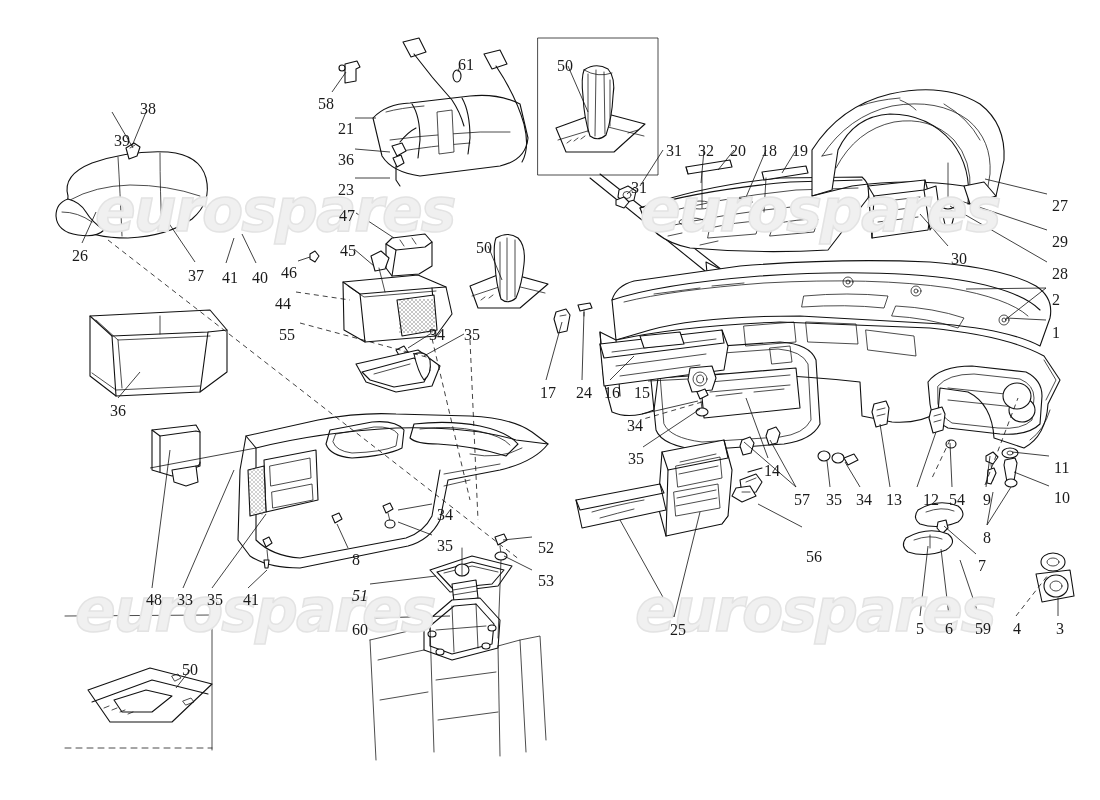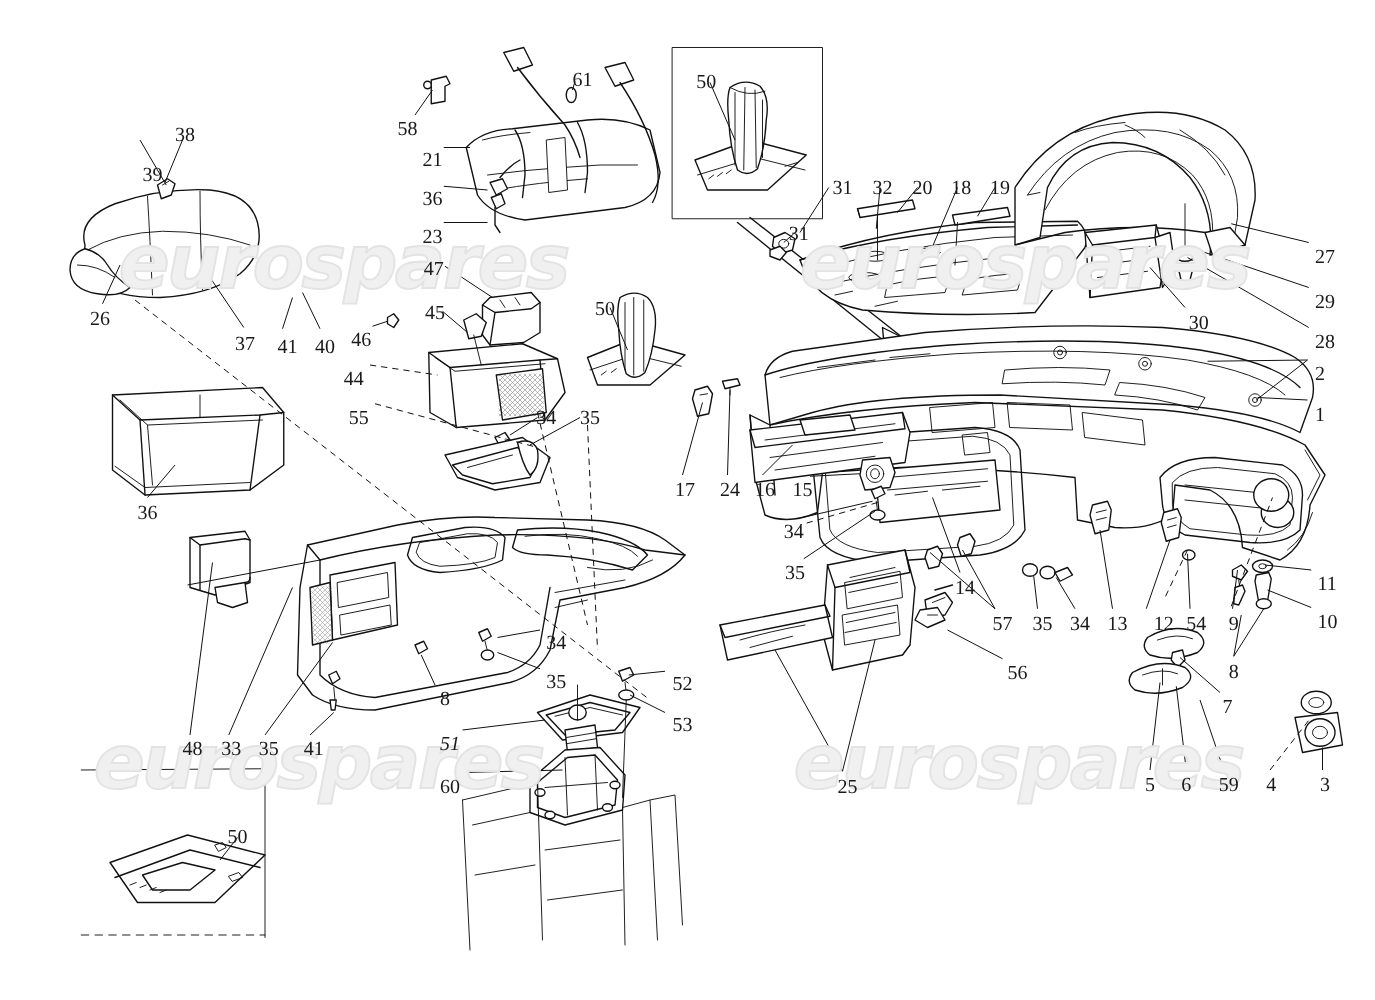--- a/index.html
+++ b/index.html
@@ -546,21 +546,21 @@
       <div class="lbl" style="left: 576px; top: 385px;">24</div>
       <div class="lbl" style="left: 604px; top: 385px;">16</div>
       <div class="lbl" style="left: 634px; top: 385px;">15</div>
       <div class="lbl" style="left: 627px; top: 418px;">34</div>
       <div class="lbl" style="left: 628px; top: 451px;">35</div>
       <div class="lbl" style="left: 764px; top: 463px;">14</div>
       <div class="lbl" style="left: 794px; top: 492px;">57</div>
       <div class="lbl" style="left: 826px; top: 492px;">35</div>
       <div class="lbl" style="left: 856px; top: 492px;">34</div>
       <div class="lbl" style="left: 886px; top: 492px;">13</div>
-      <div class="lbl" style="left: 806px; top: 531px; text-align: center;">56</div>
+      <div class="lbl" style="left: 806px; top: 549px; text-align: center;">56</div>
       <div class="lbl" style="left: 670px; top: 622px;">25</div>
       <div class="lbl" style="left: 913px; top: 492px; margin-left: 10px;">12</div>
       <div class="lbl" style="left: 949px; top: 492px;">54</div>
       <div class="lbl" style="left: 983px; top: 492px;">9</div>
       <div class="lbl" style="left: 1054px; top: 460px;">11</div>
       <div class="lbl" style="left: 1054px; top: 490px;">10</div>
       <div class="lbl" style="left: 983px; top: 530px;">8</div>
       <div class="lbl" style="left: 978px; top: 558px;">7</div>
       <div class="lbl" style="left: 916px; top: 621px;">5</div>
       <div class="lbl" style="left: 945px; top: 621px;">6</div>

